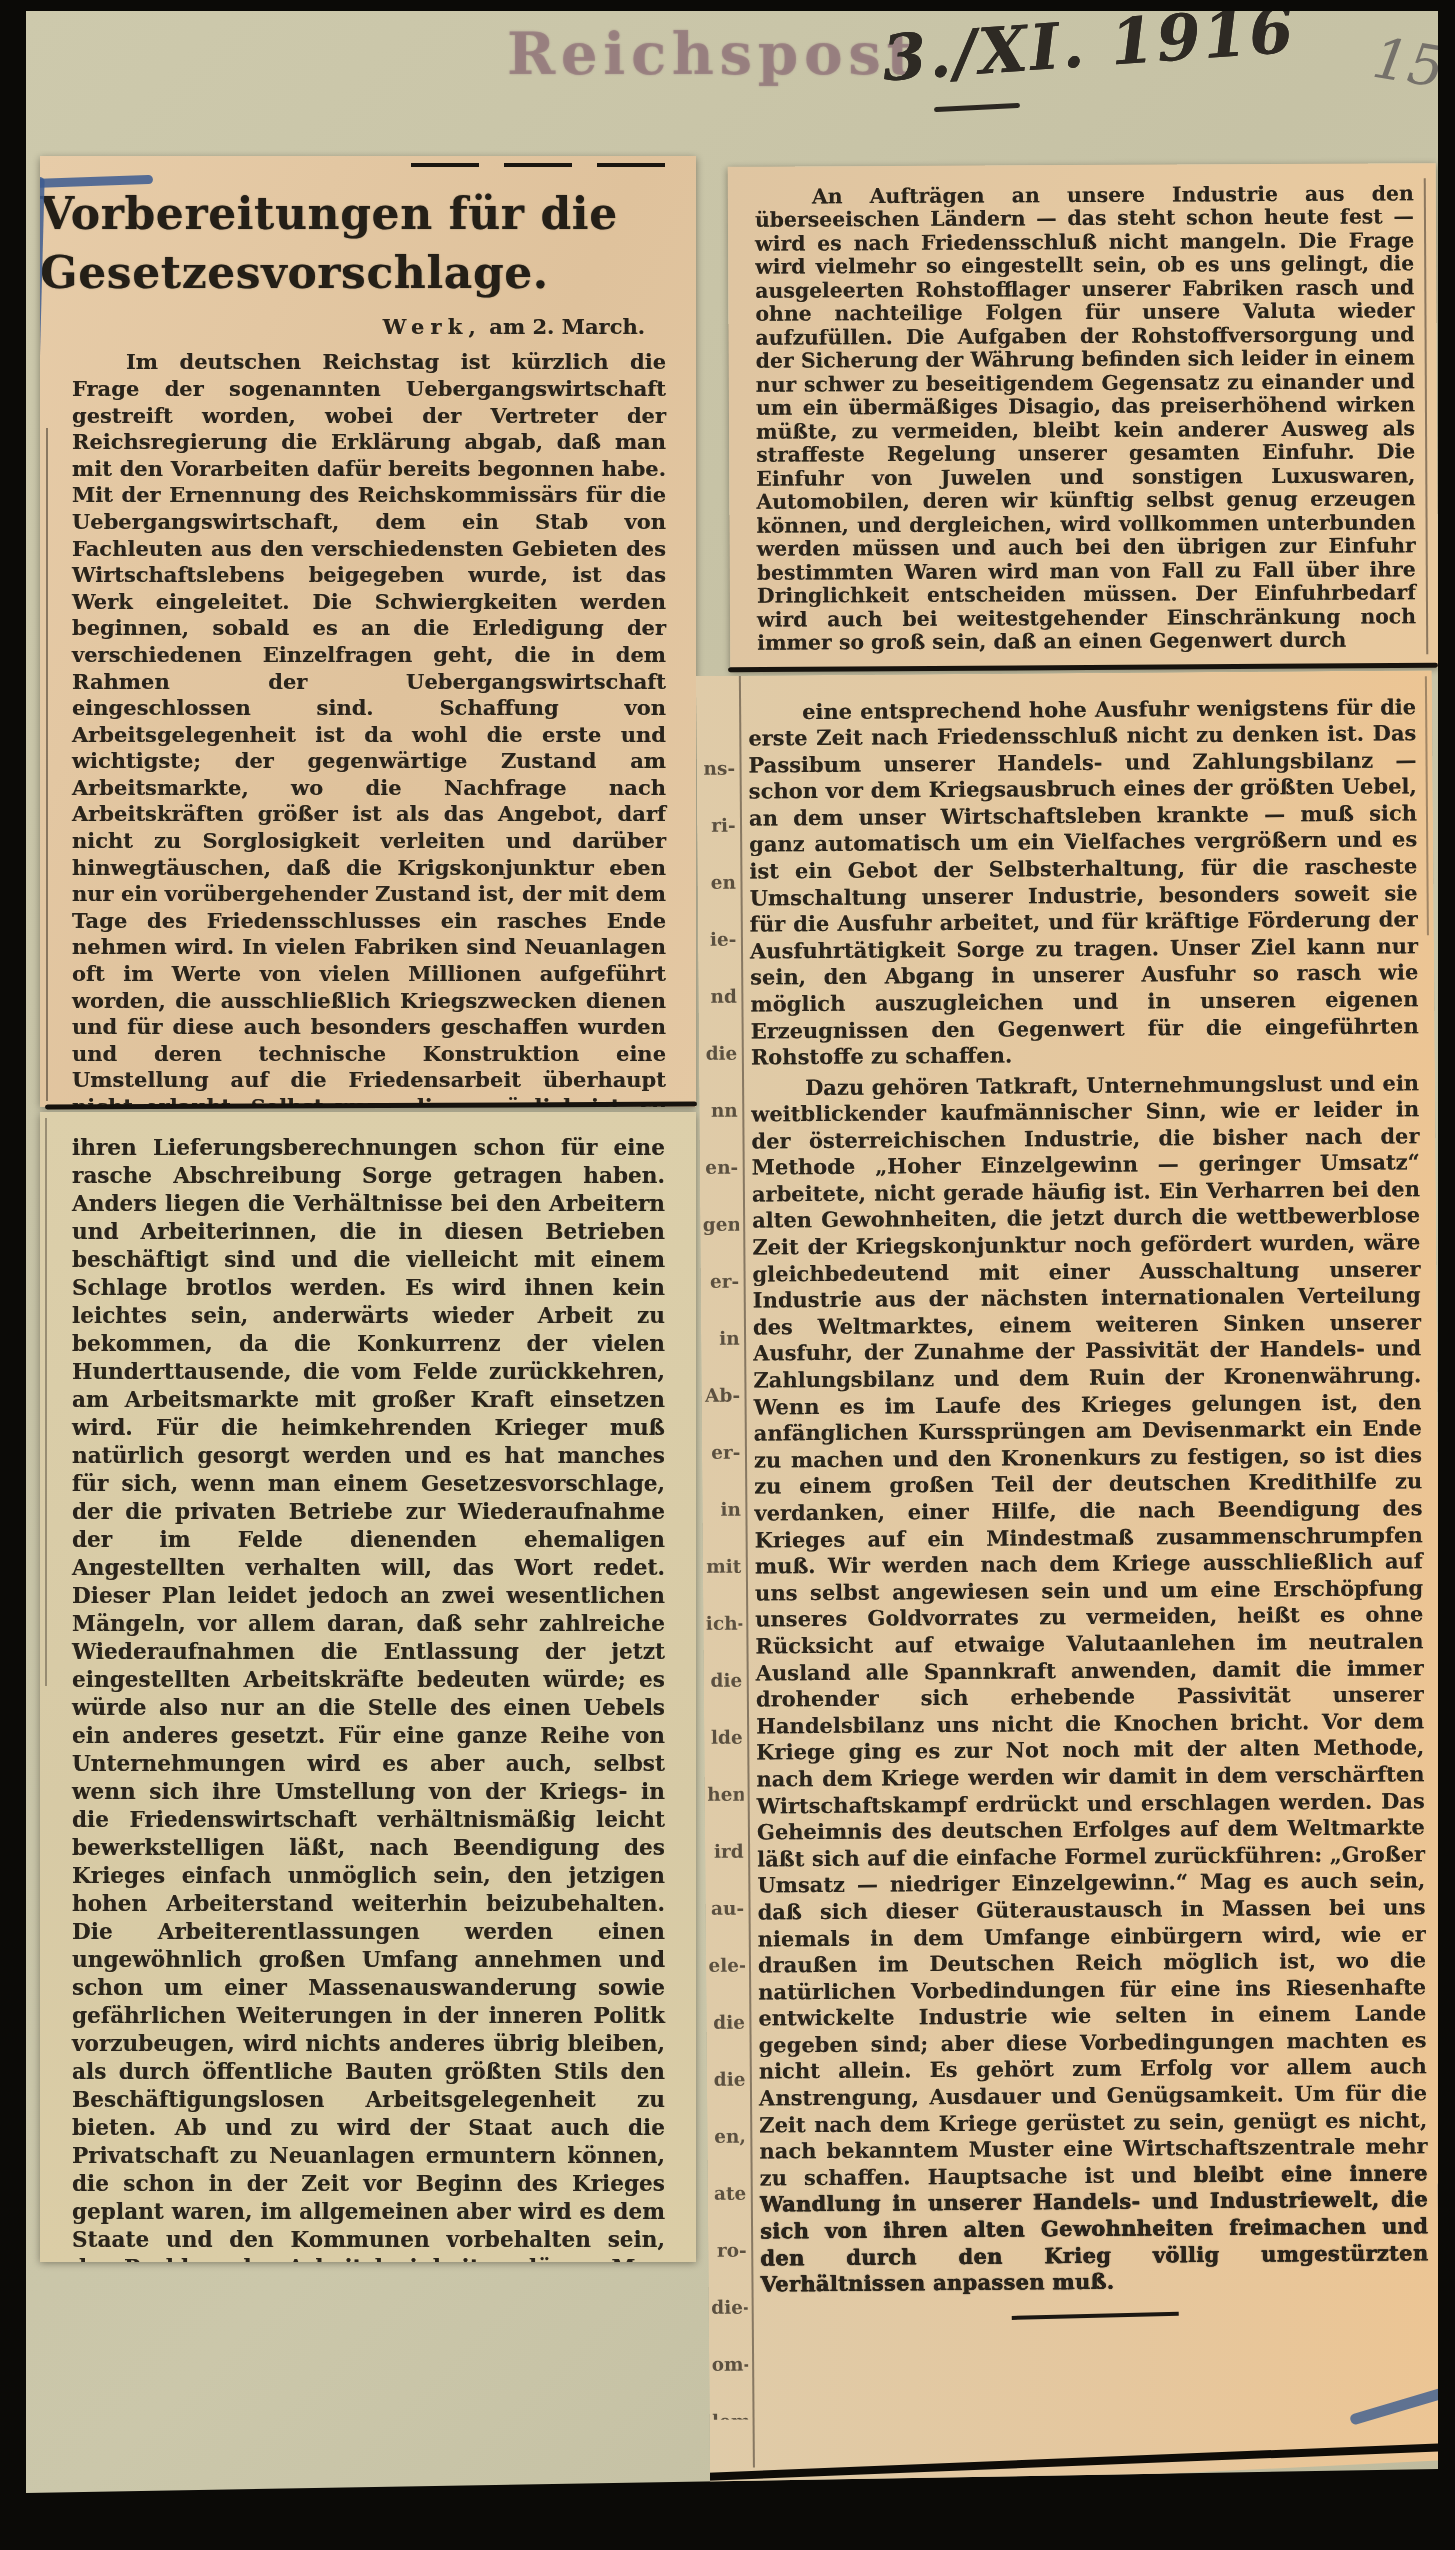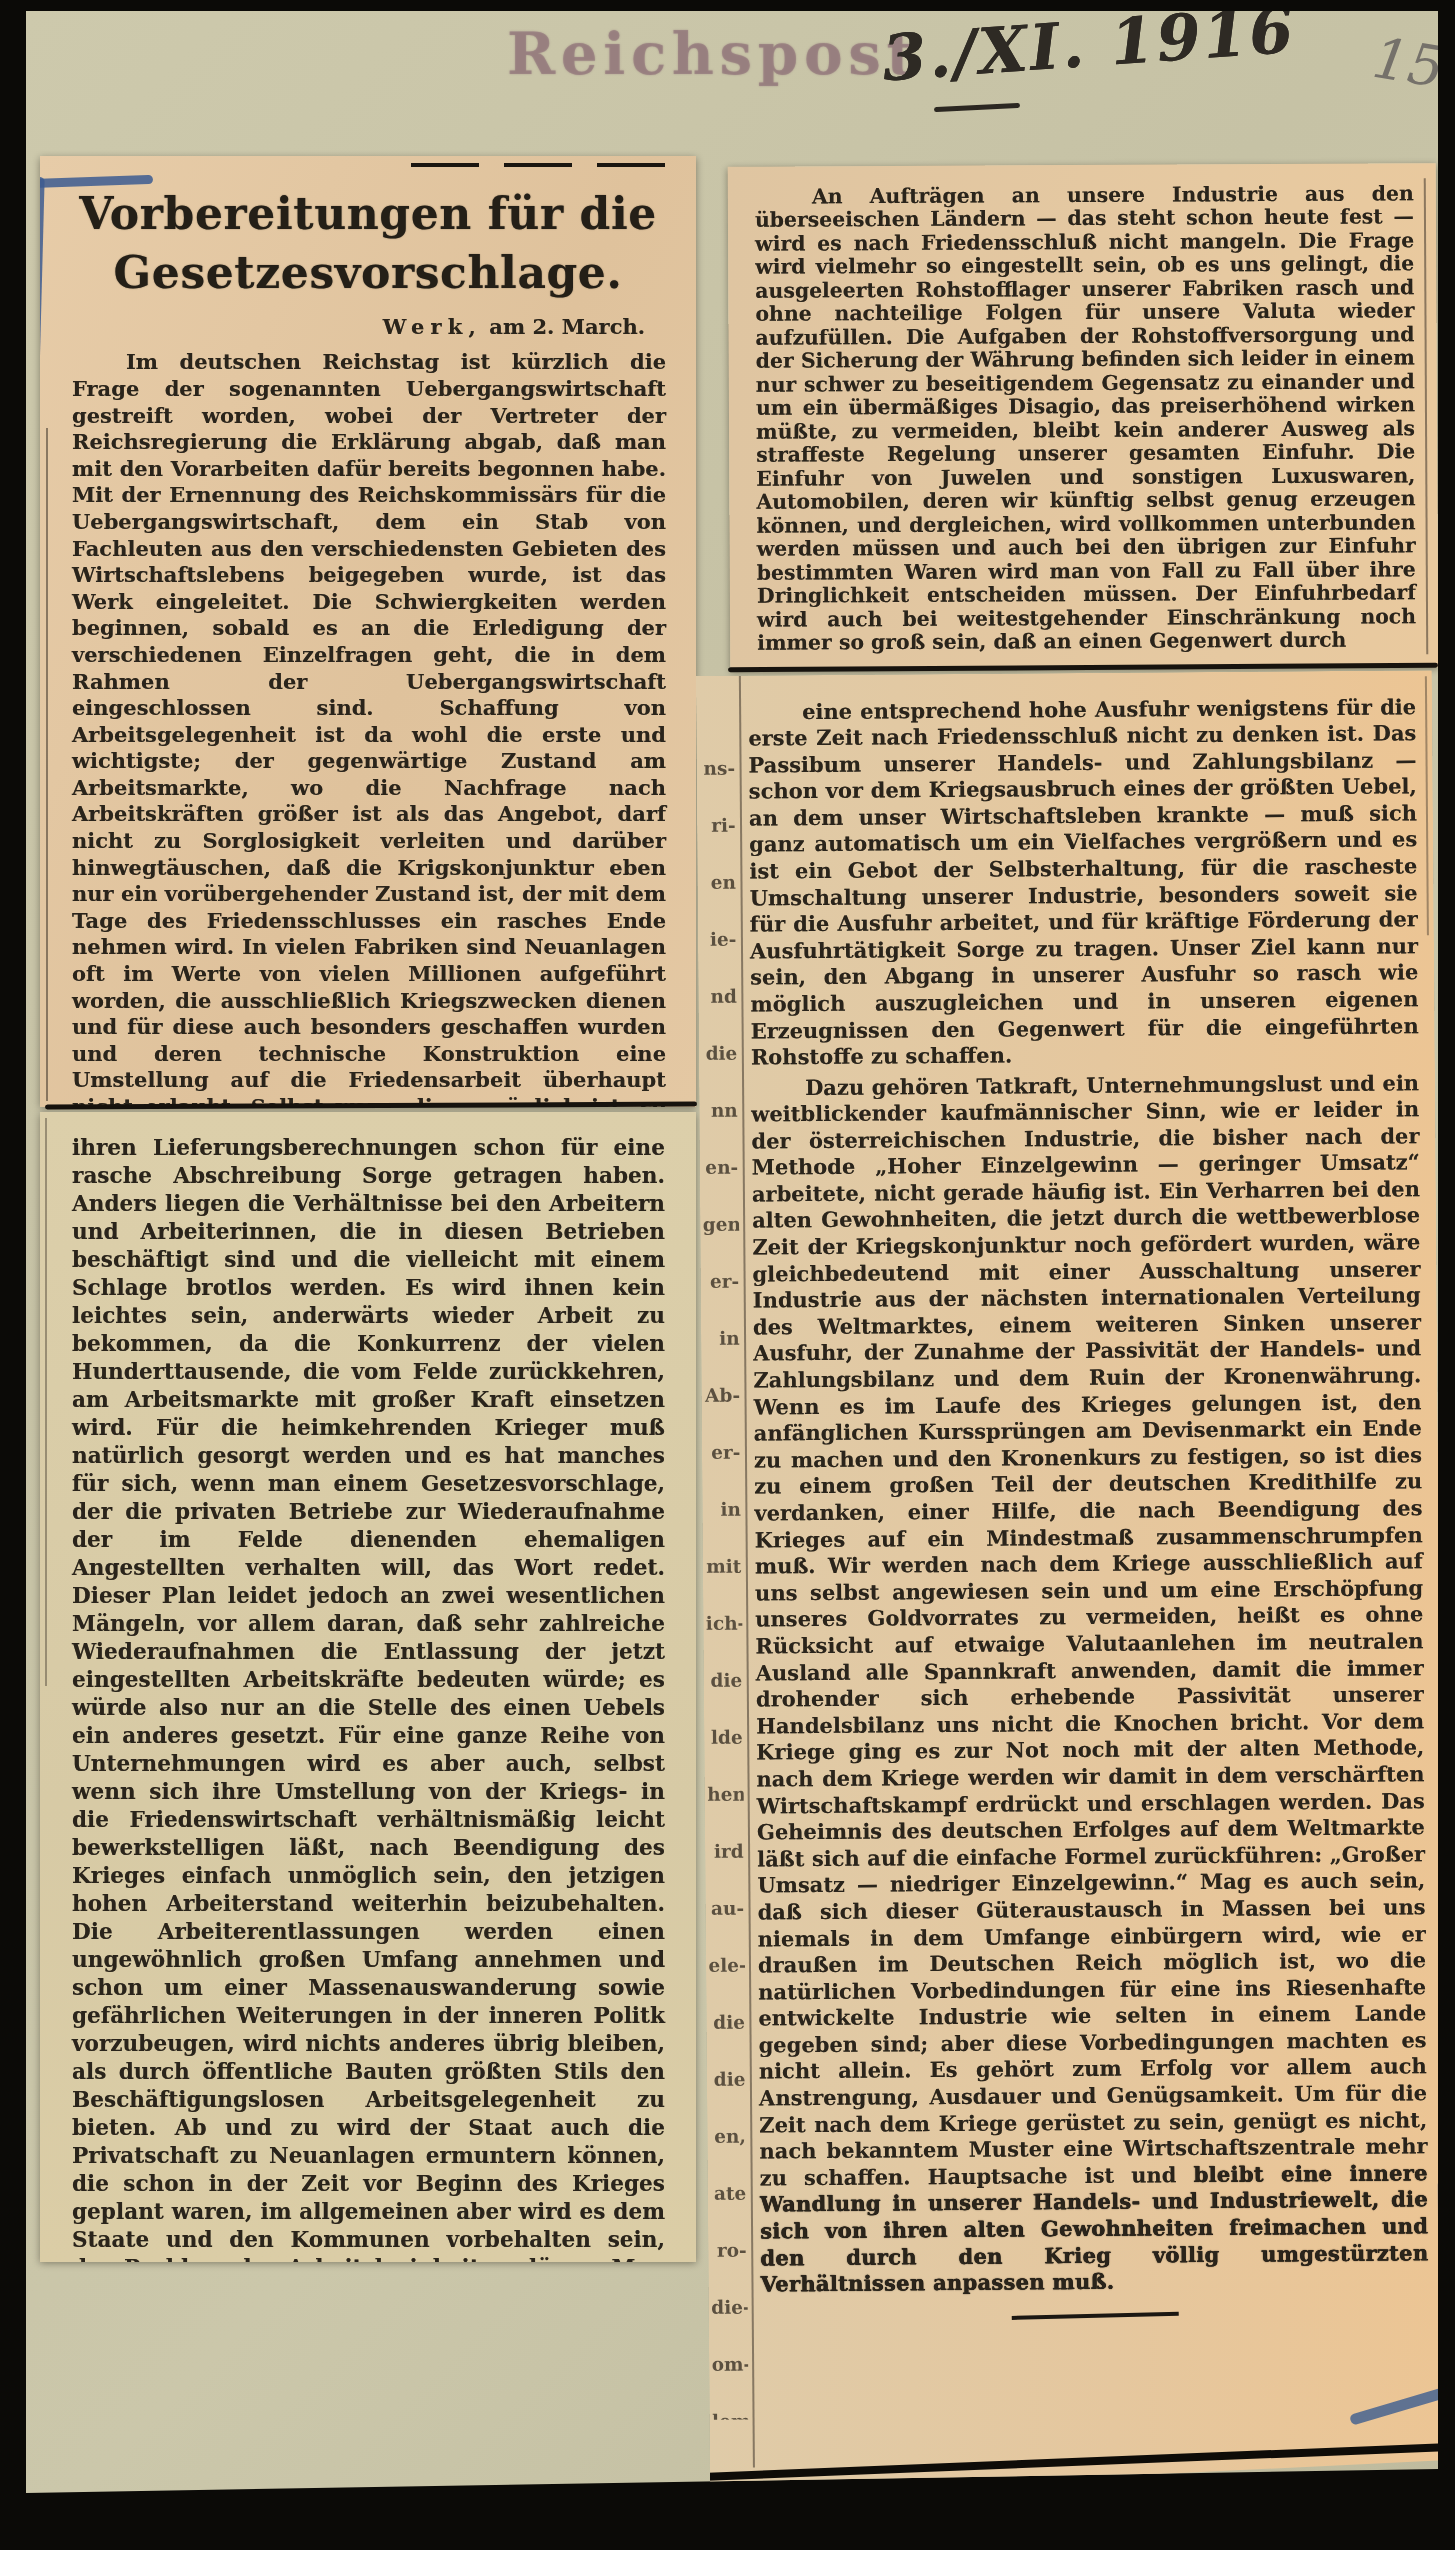--- a/index.html
+++ b/index.html
@@ -29,21 +29,21 @@
         background:linear-gradient(180deg,#dccfaa 0%,#d7caa5 60%,#dbcda6 100%);}
   .clip-rt{left:703px;top:154px;width:708px;height:504px;transform:rotate(-0.3deg);
         background:linear-gradient(90deg,#dfc5a1 0%,#e6c9a1 70%,#e9c99e 100%);}
   .clip-rb{left:677px;top:662px;width:736px;height:1821px;transform:rotate(-0.45deg);
         background:linear-gradient(90deg,#dfcba8 0%,#e5c79e 55%,#ecc594 100%);
         clip-path:polygon(0 0,100% 0,100% 1790px,0 1820px);}
   
   .body{margin:0;font-weight:bold;text-align:justify;color:#2a241b;
         text-shadow:0 0 0.6px rgba(42,36,27,0.45);}
   .indent{text-indent:54px;}
-  .title-line{font-size:44px;line-height:59px;font-weight:bold;text-align:center;
+  .title-line{font-size:44px;line-height:59px;font-weight:bold;
         letter-spacing:0.6px;color:#241f17;text-shadow:0 0 1.2px rgba(36,31,23,0.6);}
   .title-wrap{margin-top:28px;}
   .dateline{margin-top:12.4px;padding-right:51px;text-align:right;font-size:21px;
         font-weight:bold;color:#2a241b;text-shadow:0 0 0.6px rgba(42,36,27,0.45);}
   .dateline .city{letter-spacing:6.2px;}
   .lt-body{margin:10px 30px 0 32px;font-size:21px;line-height:26.6px;}
   .lb-body{margin:22px 31px 0 32px;font-size:21.6px;line-height:28px;}
   .rt-body{margin:18.5px 22px 0 27px;font-size:20.4px;line-height:23.5px;text-indent:57px;}
   .rb-text{position:absolute;left:52px;top:23.5px;right:16px;}
   .rb-text p{font-size:21px;line-height:26.6px;}

